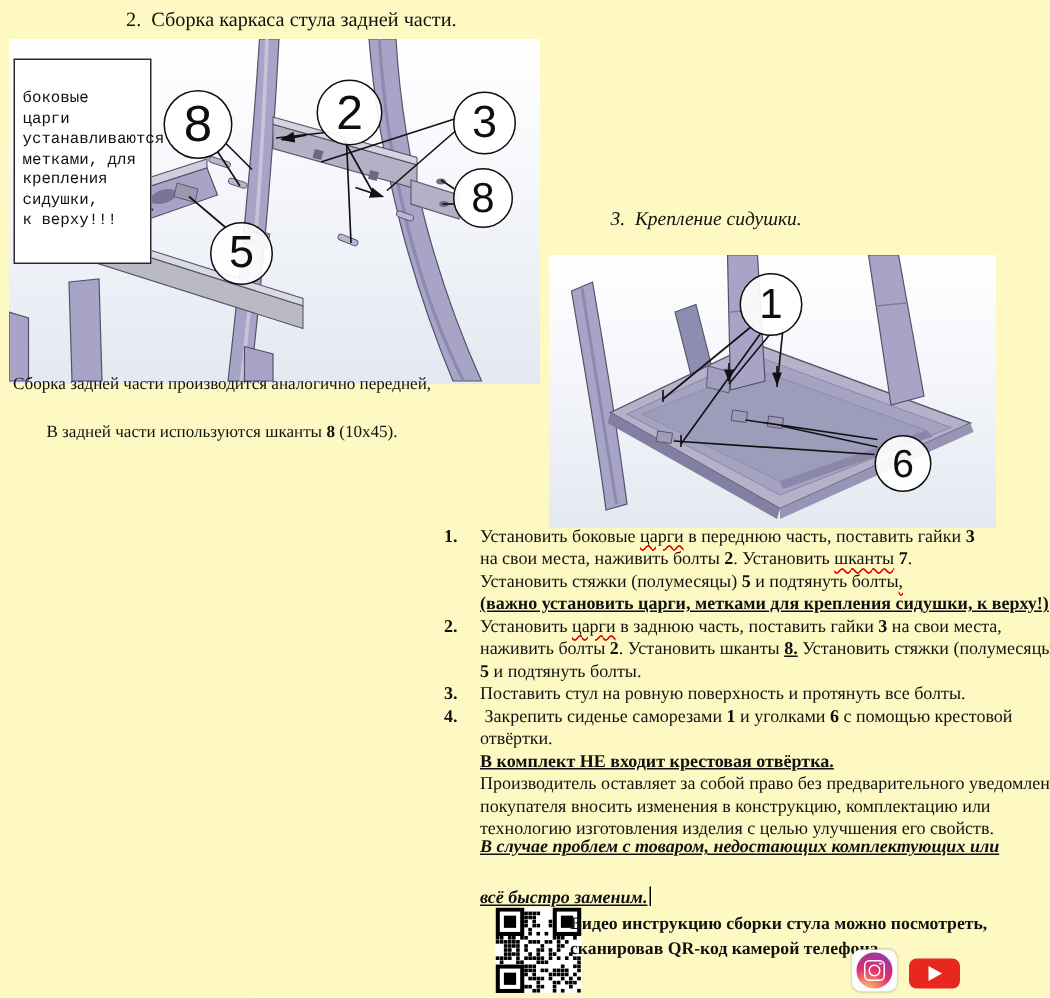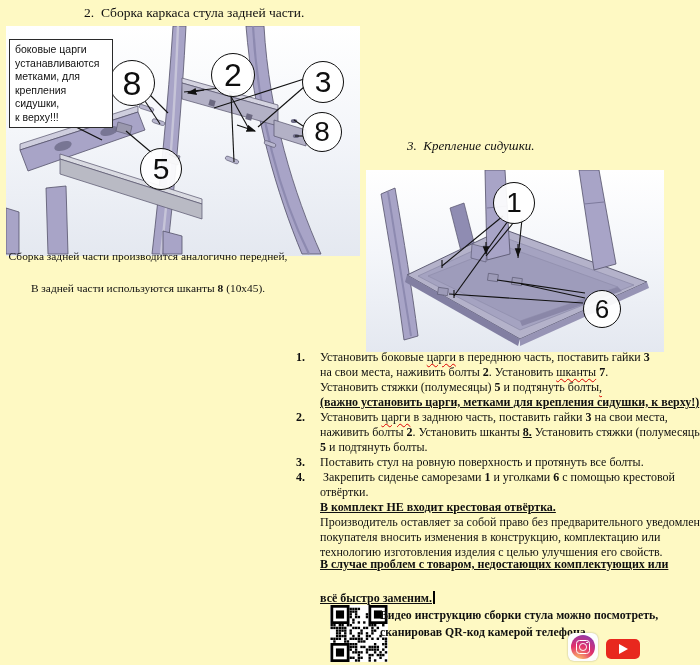--- a/index.html
+++ b/index.html
@@ -7,34 +7,34 @@
         font-family:"Liberation Serif",serif;color:#101010;overflow:hidden;}
   .abs{position:absolute;}
   .h2{font-size:13.5px;white-space:pre;}
   .h3{font-size:13px;white-space:pre;}
   .caption{font-size:11.4px;line-height:16px;width:296px;text-align:center;}
   .rich{white-space:pre-wrap;}
   .list{font-size:12px;line-height:15px;width:430px;}
   .item{display:flex;}
   .item .num{flex:0 0 24px;font-weight:bold;}
   .item .body{flex:1;}
-  .warning{font-size:12px;line-height:17px;font-weight:bold;}
+  .warning{font-size:12px;line-height:17px;font-weight:bold;font-style:italic;}
   .qr-caption{font-size:11.8px;line-height:17px;font-weight:bold;}
   .b{font-weight:bold;}
   .u{text-decoration:underline;}
   .sp{text-decoration-line:underline;text-decoration-style:wavy;
       text-decoration-color:#dd0000;text-decoration-thickness:1px;text-underline-offset:2px;font-family:Liberation Serif, serif;}
   .diagram{position:absolute;background:linear-gradient(180deg,#ffffff 0%,#f4f6fa 45%,#e4e8f0 100%);}
   .diagram svg{position:absolute;left:0;top:0;}
   .callout{position:absolute;border:1.7px solid #0e0e0e;border-radius:50%;
            background:rgba(255,255,255,.92);display:flex;align-items:center;justify-content:center;
            font-family:"Liberation Sans",sans-serif;color:#0e0e0e;z-index:3;line-height:1;}
   .note-box{position:absolute;background:#fff;border:1.3px solid #2a2a2a;
-            font-family:Liberation Sans, sans-serif;font-size:10.5px;line-height:13.5px;
-            padding:3px 5px;width:104px;z-index:4;box-sizing:border-box;}
+            font-family:Liberation Mono, monospace;font-size:10.5px;line-height:13.5px;
+            padding:20px 5px;width:92px;z-index:4;box-sizing:border-box;}
   .cursor{display:inline-block;width:1.5px;height:13px;background:#000;
           vertical-align:-2px;margin-left:1px;}
   .qr{width:58px;height:57px;background:#fff;}
   .ig{width:30px;height:28px;background:#fdfdfd;border-radius:6px;box-shadow:0 0 2px rgba(0,0,0,.3);
       display:flex;align-items:center;justify-content:center;}
   .ig-g{width:24px;height:24px;border-radius:50%;display:flex;align-items:center;justify-content:center;
         background:radial-gradient(circle at 28% 115%,#fdc468 8%,#e1306c 52%,#833ab4 96%);}
   .ig-cam{width:12px;height:12px;border:1.4px solid #fff;border-radius:3.5px;position:relative;}
   .ig-lens{position:absolute;left:2.2px;top:2.2px;right:2.2px;bottom:2.2px;border:1.2px solid #fff;border-radius:50%;}
   .ig-dot{position:absolute;top:0.5px;right:1px;width:1.8px;height:1.8px;background:#fff;border-radius:50%;}

